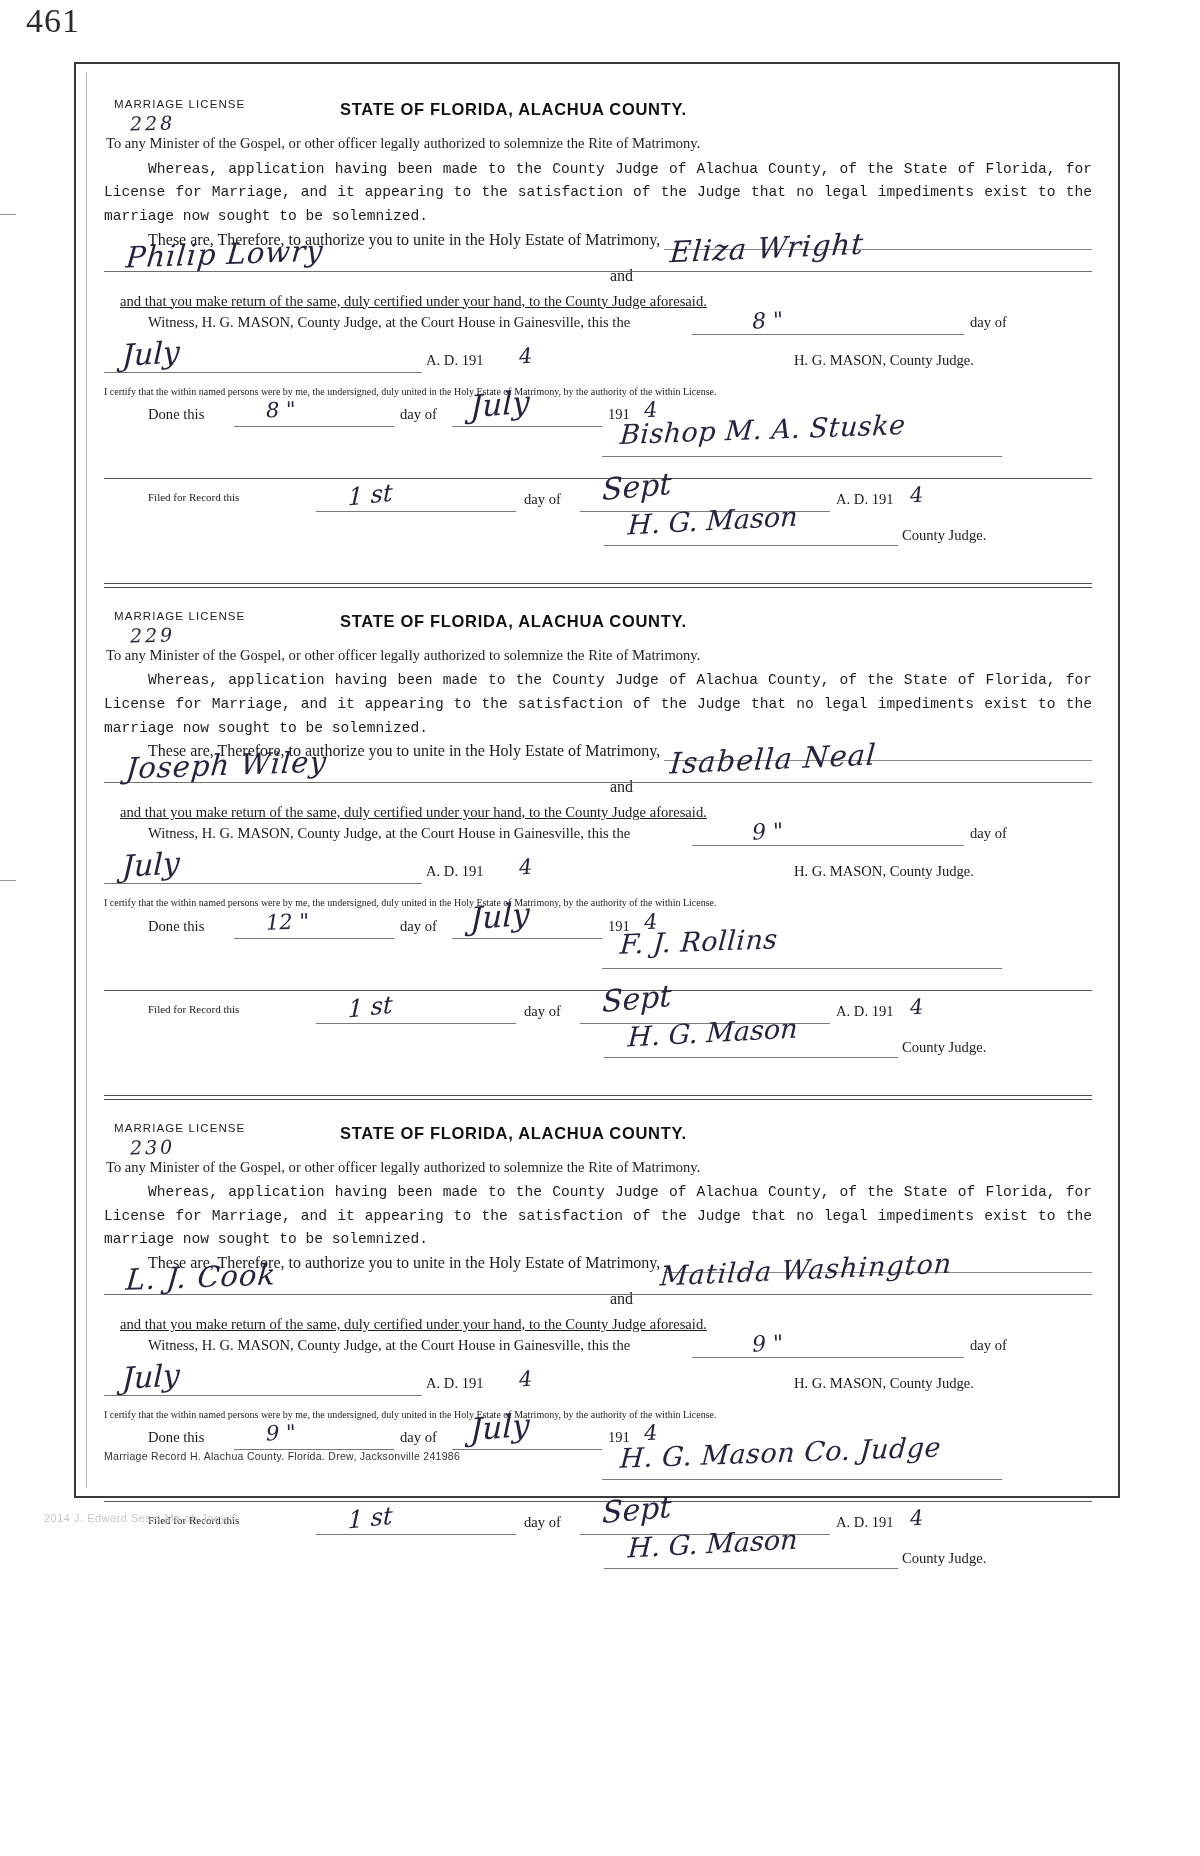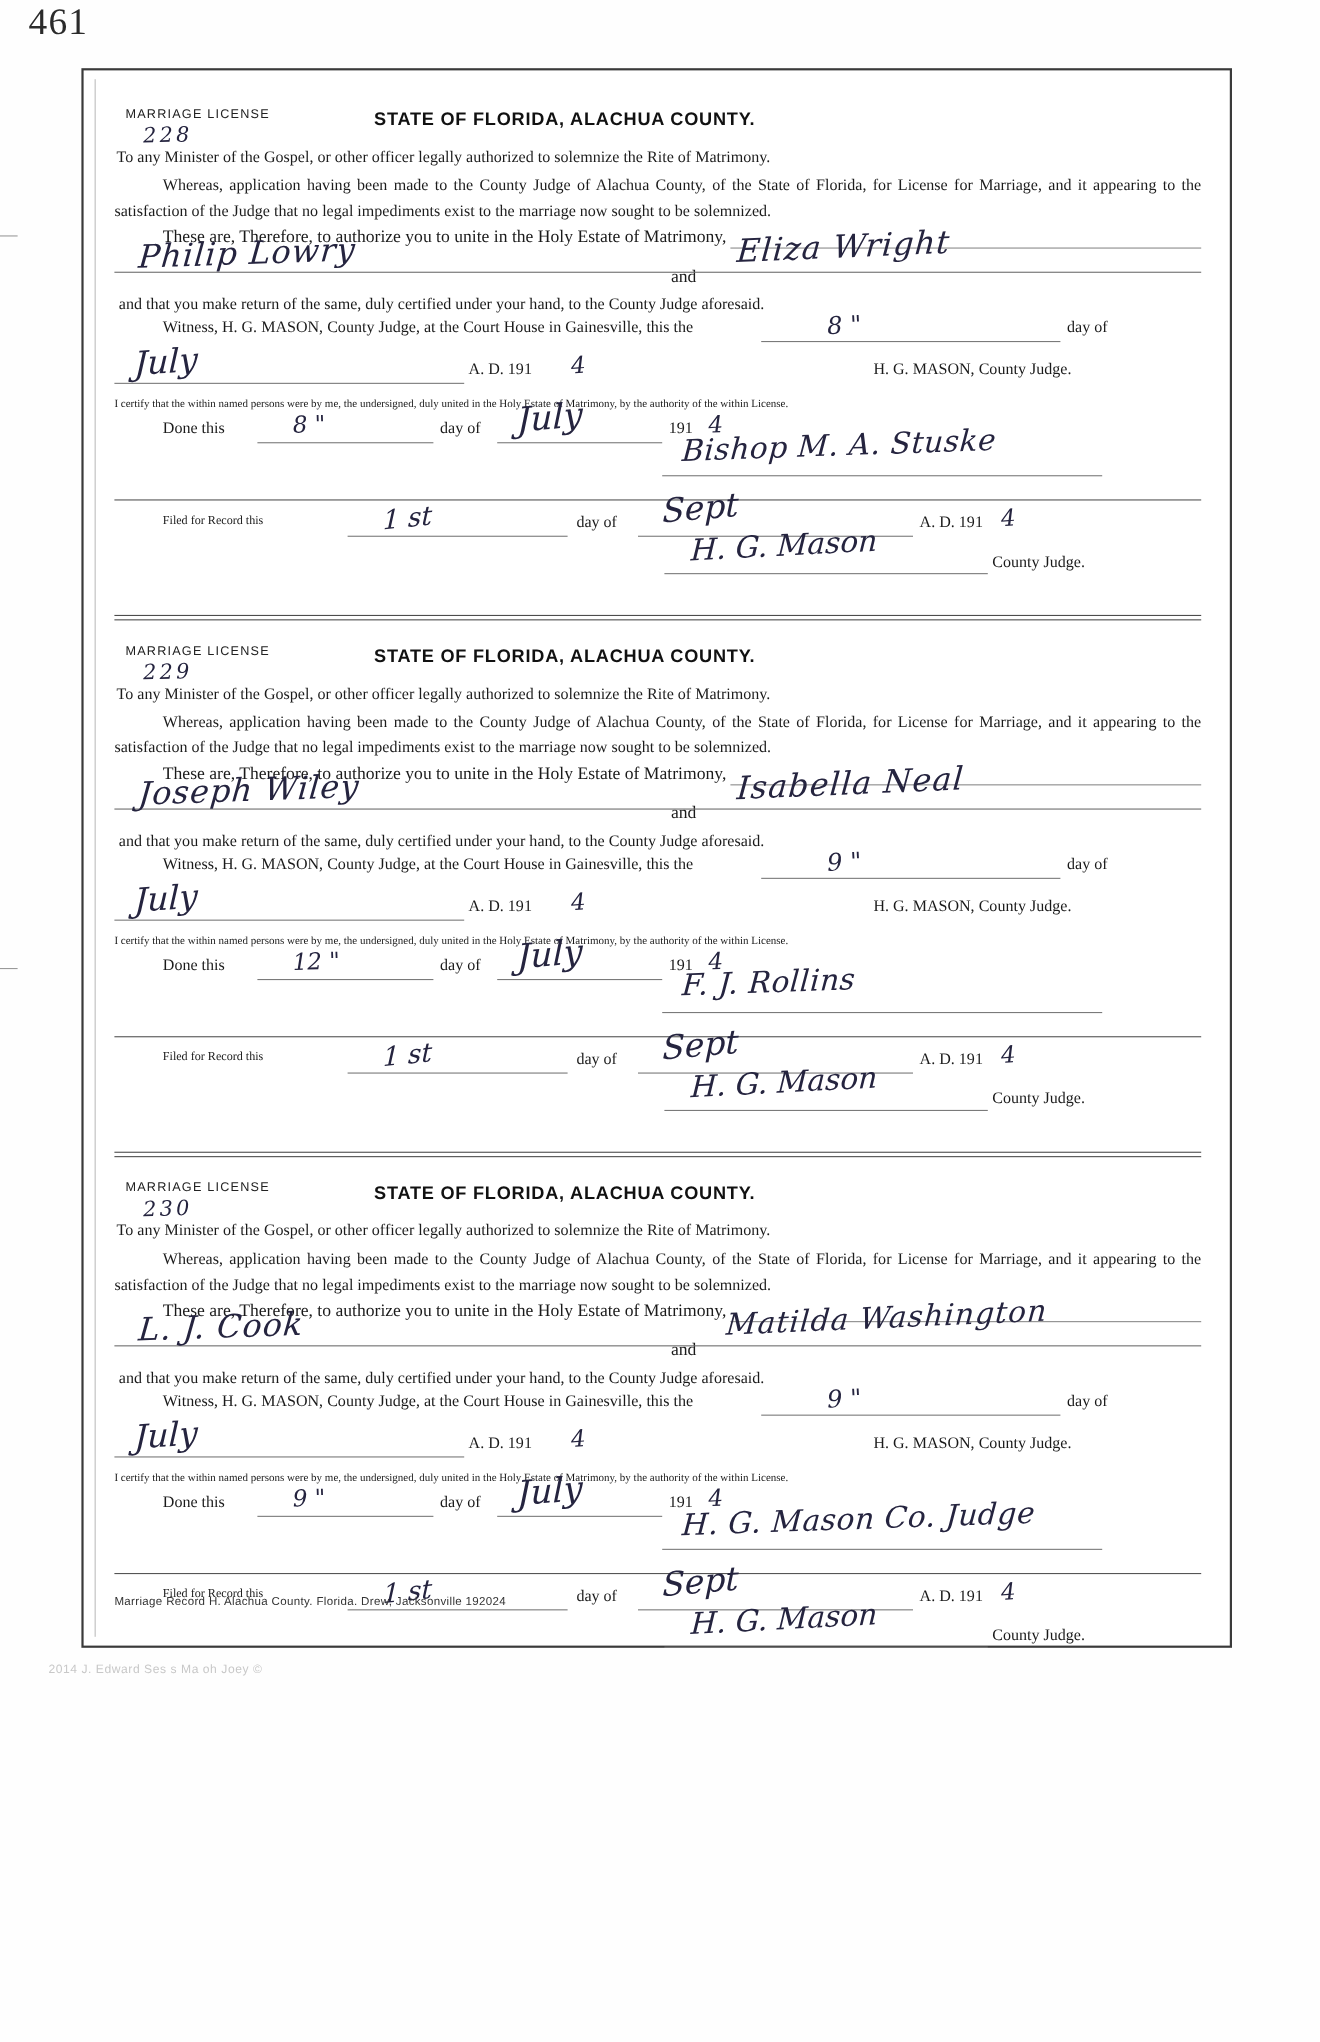--- a/index.html
+++ b/index.html
@@ -96,21 +96,21 @@
     color: #111;
   }
   .para {
     font-size: 14.6px;
     line-height: 1.62;
     text-align: justify;
     margin: 0 0 2px 0;
     color: #1c1c1c;
   }
   .para.t1 { padding-left: 2px; }
-  .indent { text-indent: 44px; }
+  .indent { text-indent: 44px; font-family: Liberation Mono, monospace; }
 
   
   .names-row {
     position: relative;
     height: 62px;
     margin-top: 2px;
   }
   .names-lead {
     position: absolute;
     left: 44px;
@@ -156,21 +156,22 @@
     position: absolute;
     left: 566px;
     top: 0px;
     font-size: 29px;
     letter-spacing: 1px;
     transform: rotate(-2.5deg) skewX(-7deg);
   }
 
   .return-line {
     font-size: 14.6px;
-    margin: 0 0 2px 4px;
+    margin: 0 0 2px 16px;
+    text-decoration: underline;
   }
 
   
   .witness-row {
     position: relative;
     height: 34px;
     font-size: 14.6px;
   }
   .witness-text {
     position: absolute;
@@ -527,16 +528,16 @@
         <div class="filed-ad">A. D. 191</div>
         <div class="hand hw-filedyear">4</div>
         <div class="clerk-rule"></div>
         <div class="hand hw-clerk">H. G. Mason</div>
         <div class="cj-label">County Judge.</div>
       </div>
     </div>
 
   </div>
 
-  <div class="footer-note">Marriage Record H. Alachua County. Florida.   Drew, Jacksonville 192024</div>
+  <div class="footer-note">Marriage Record H. Alachua County. Florida.   Drew, Jacksonville 241986</div>
   <div class="bottom-faint">2014 J. Edward  Ses  s Ma  oh Joey ©</div>
 
 </div>
 
 </body></html>

